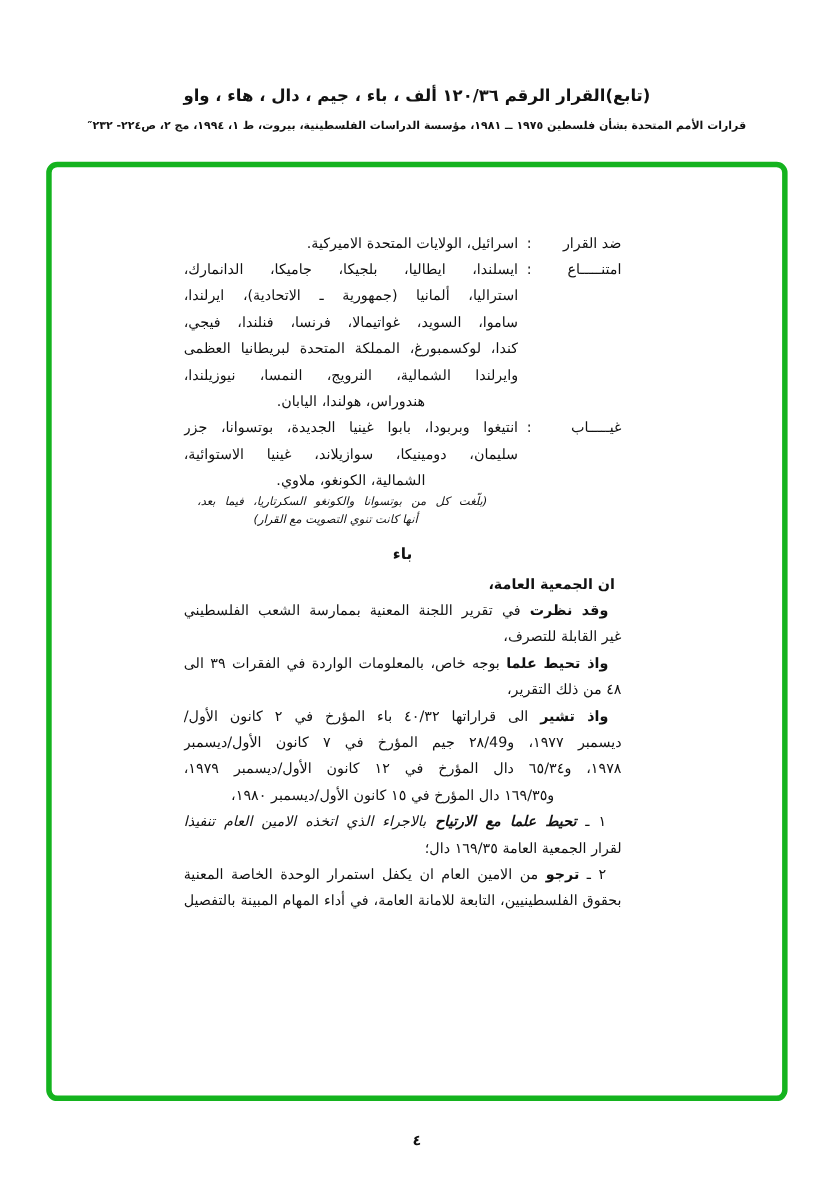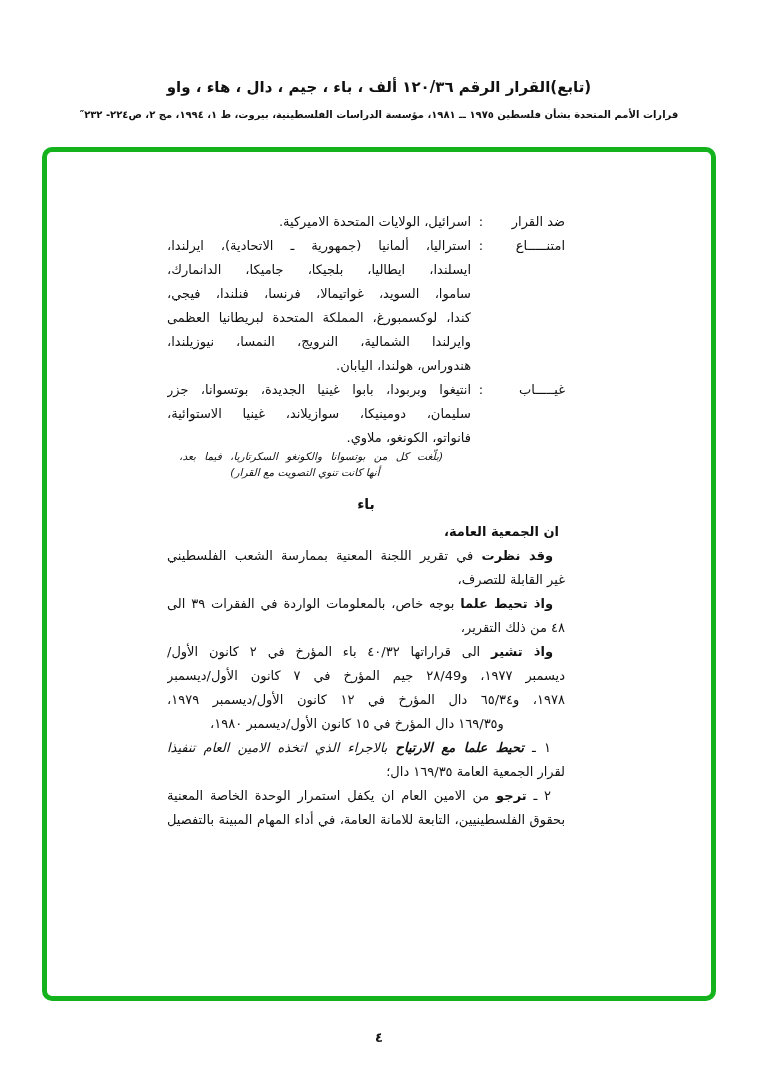--- a/index.html
+++ b/index.html
@@ -11,21 +11,21 @@
   
   .hdr1{top:78px;left:0;width:758px;text-align:center;font-size:15px;font-weight:700;direction:rtl;}
   .hdr2{top:109px;left:0;width:758px;text-align:center;font-size:10px;font-weight:700;direction:rtl;}
   
   .frame{left:42px;top:147px;width:674px;height:854px;border:5px solid #14b31e;border-radius:10px;box-sizing:border-box;background:transparent;}
   
   .col{left:167px;top:210px;width:398px;direction:rtl;font-size:13px;}
   .ln{height:24px;line-height:24px;overflow:hidden;}
   .j{text-align:justify;text-align-last:justify;}
   .r{text-align:right;}
-  .c{text-align:right;}
+  .c{text-align:center;}
   .row{display:flex;flex-direction:row;}
   .lbl{width:74px;flex:0 0 74px;text-align:right;height:24px;line-height:24px;overflow:hidden;}
   .sep{width:20px;flex:0 0 20px;text-align:center;height:24px;line-height:24px;}
   .val{flex:1 1 auto;min-width:0;}
   .note{margin-top:-2px;margin-right:122px;width:276px;font-size:10.5px;font-style:italic;}
   .note .nln{height:16px;line-height:16px;overflow:hidden;}
   .nj{text-align:justify;text-align-last:justify;margin-left:12px;}
   .nc{text-align:center;}
   .sect{margin-top:12px;height:24px;line-height:24px;text-align:center;font-weight:700;font-size:14px;}
   .opening{margin-top:4px;font-weight:700;padding-right:6px;}
@@ -53,36 +53,36 @@
     <div class="sep">:</div>
     <div class="val">
       <div class="ln r">اسرائيل، الولايات المتحدة الاميركية.</div>
     </div>
   </div>
 
   <div class="row">
     <div class="lbl">امتنـــــاع</div>
     <div class="sep">:</div>
     <div class="val">
+      <div class="ln j">ايسلندا، ايطاليا، بلجيكا، جاميكا، الدانمارك،</div>
       <div class="ln j">استراليا، ألمانيا (جمهورية ـ الاتحادية)، ايرلندا،</div>
-      <div class="ln j">ايسلندا، ايطاليا، بلجيكا، جاميكا، الدانمارك،</div>
       <div class="ln j">ساموا، السويد، غواتيمالا، فرنسا، فنلندا، فيجي،</div>
       <div class="ln j">كندا، لوكسمبورغ، المملكة المتحدة لبريطانيا العظمى</div>
       <div class="ln j">وايرلندا الشمالية، النرويج، النمسا، نيوزيلندا،</div>
       <div class="ln c">هندوراس، هولندا، اليابان.</div>
     </div>
   </div>
 
   <div class="row">
     <div class="lbl">غيـــــاب</div>
     <div class="sep">:</div>
     <div class="val">
       <div class="ln j">انتيغوا وبربودا، بابوا غينيا الجديدة، بوتسوانا، جزر</div>
       <div class="ln j">سليمان، دومينيكا، سوازيلاند، غينيا الاستوائية،</div>
-      <div class="ln c">فانواتو، الكونغو، ملاوي.</div>
+      <div class="ln c">الشمالية، الكونغو، ملاوي.</div>
     </div>
   </div>
 
   <div class="note">
     <div class="nln nj">(بلّغت كل من بوتسوانا والكونغو السكرتاريا، فيما بعد،</div>
     <div class="nln nc">أنها كانت تنوي التصويت مع القرار)</div>
   </div>
 
   <div class="sect">باء</div>
 

